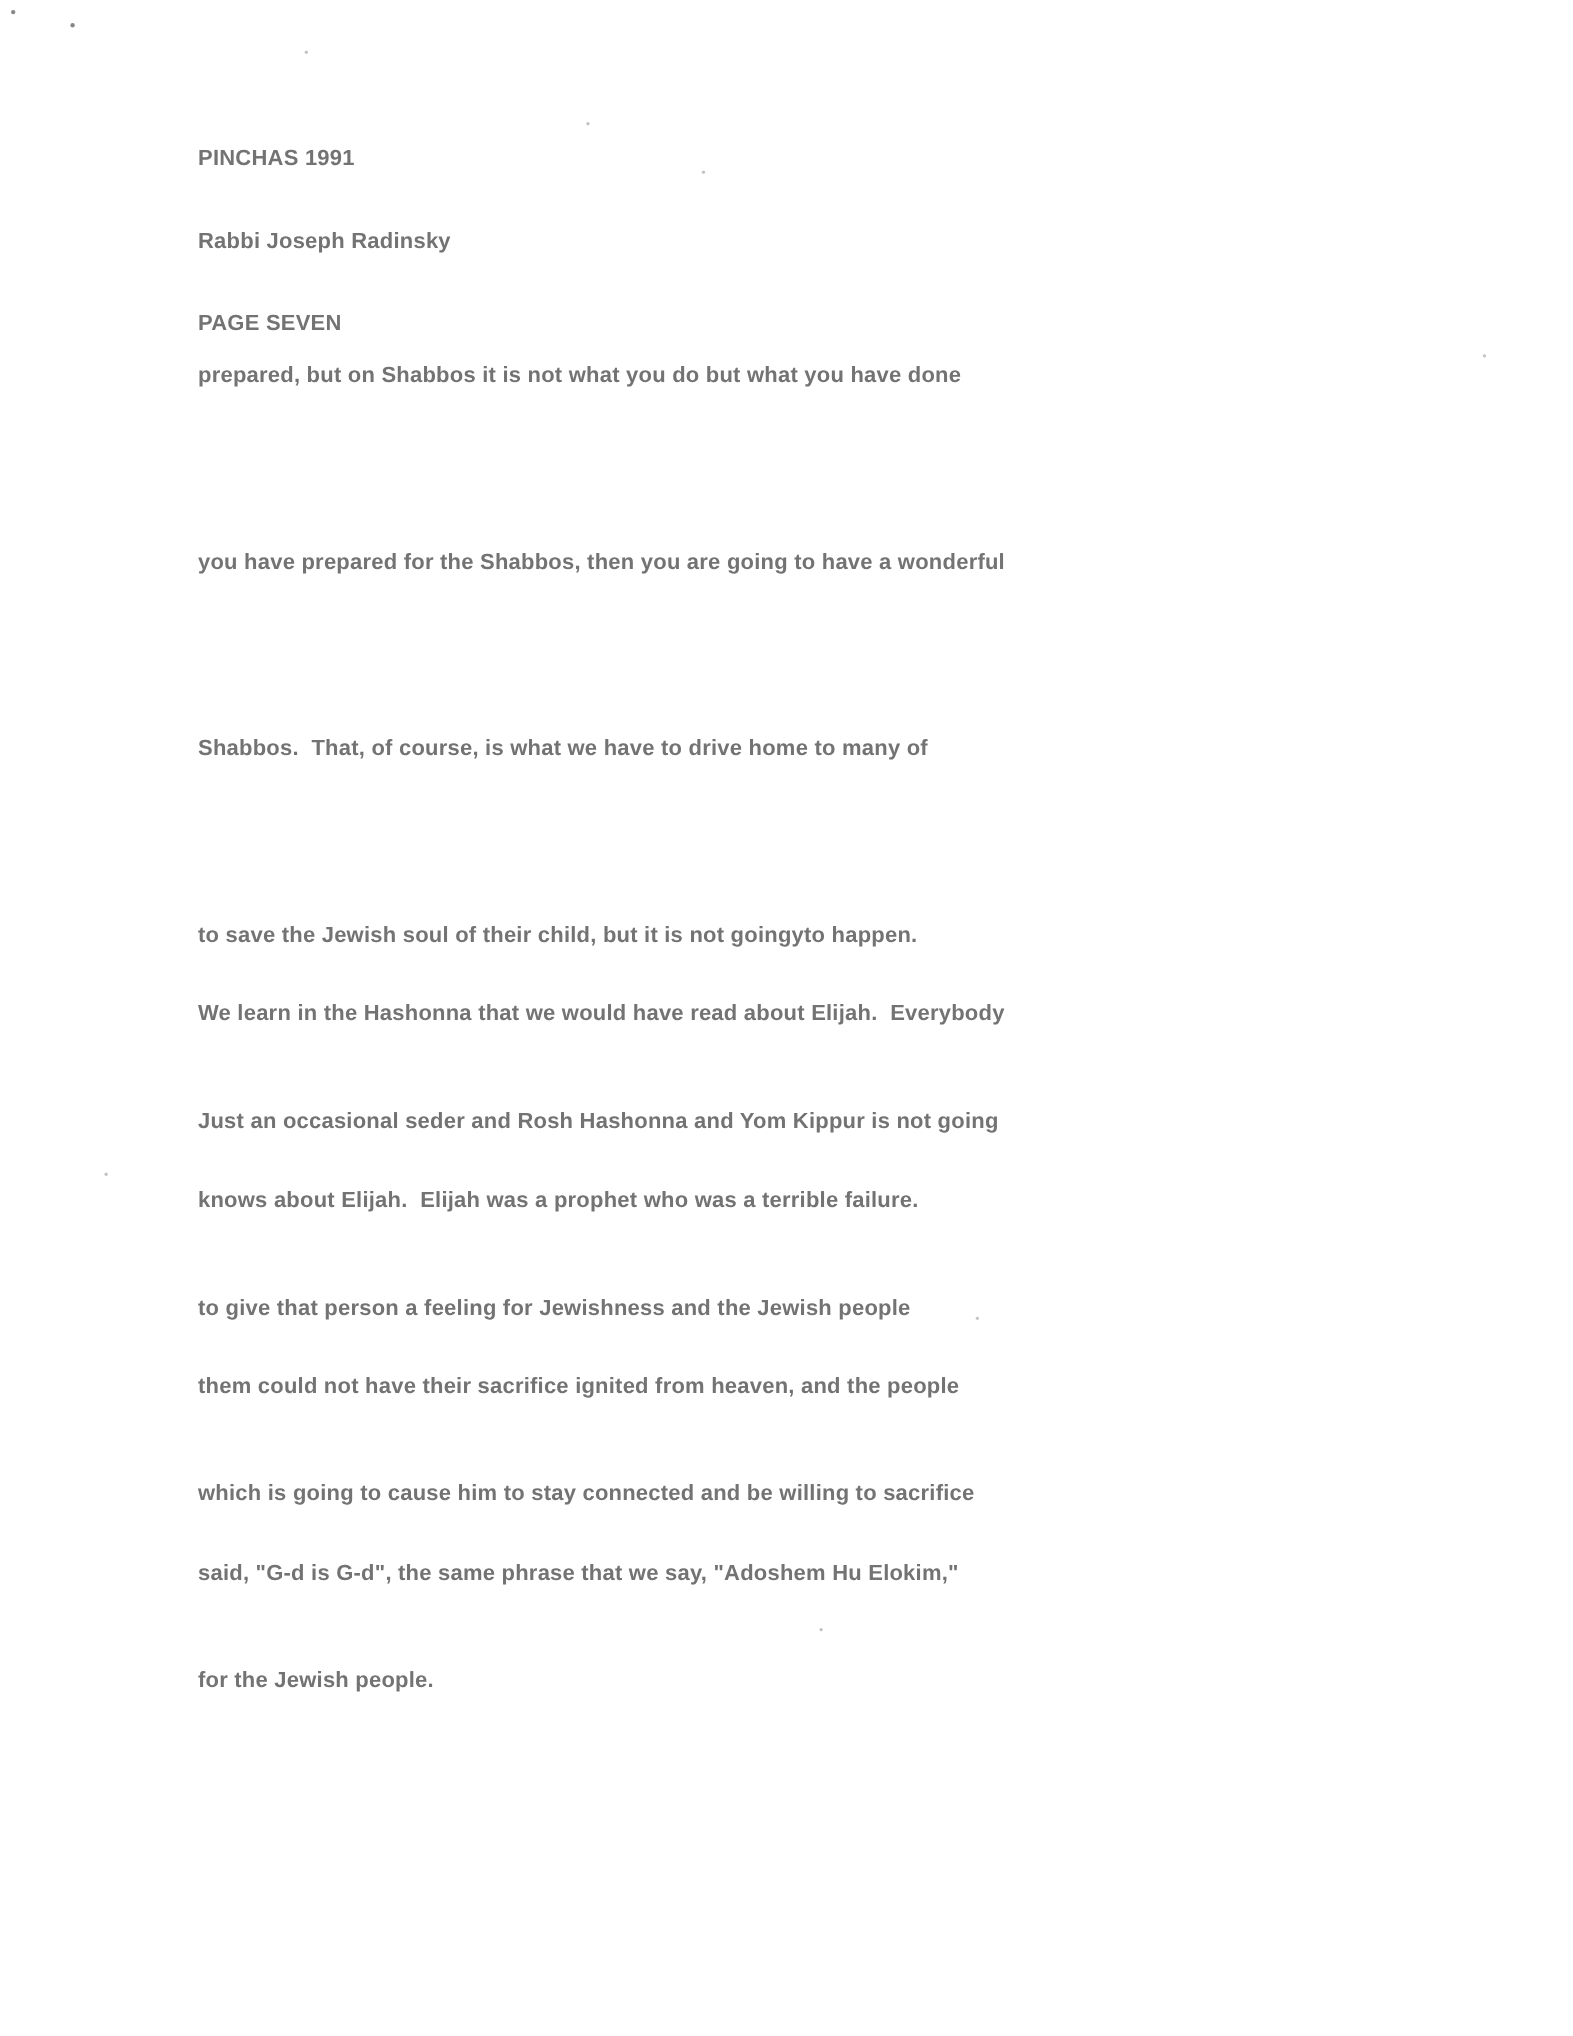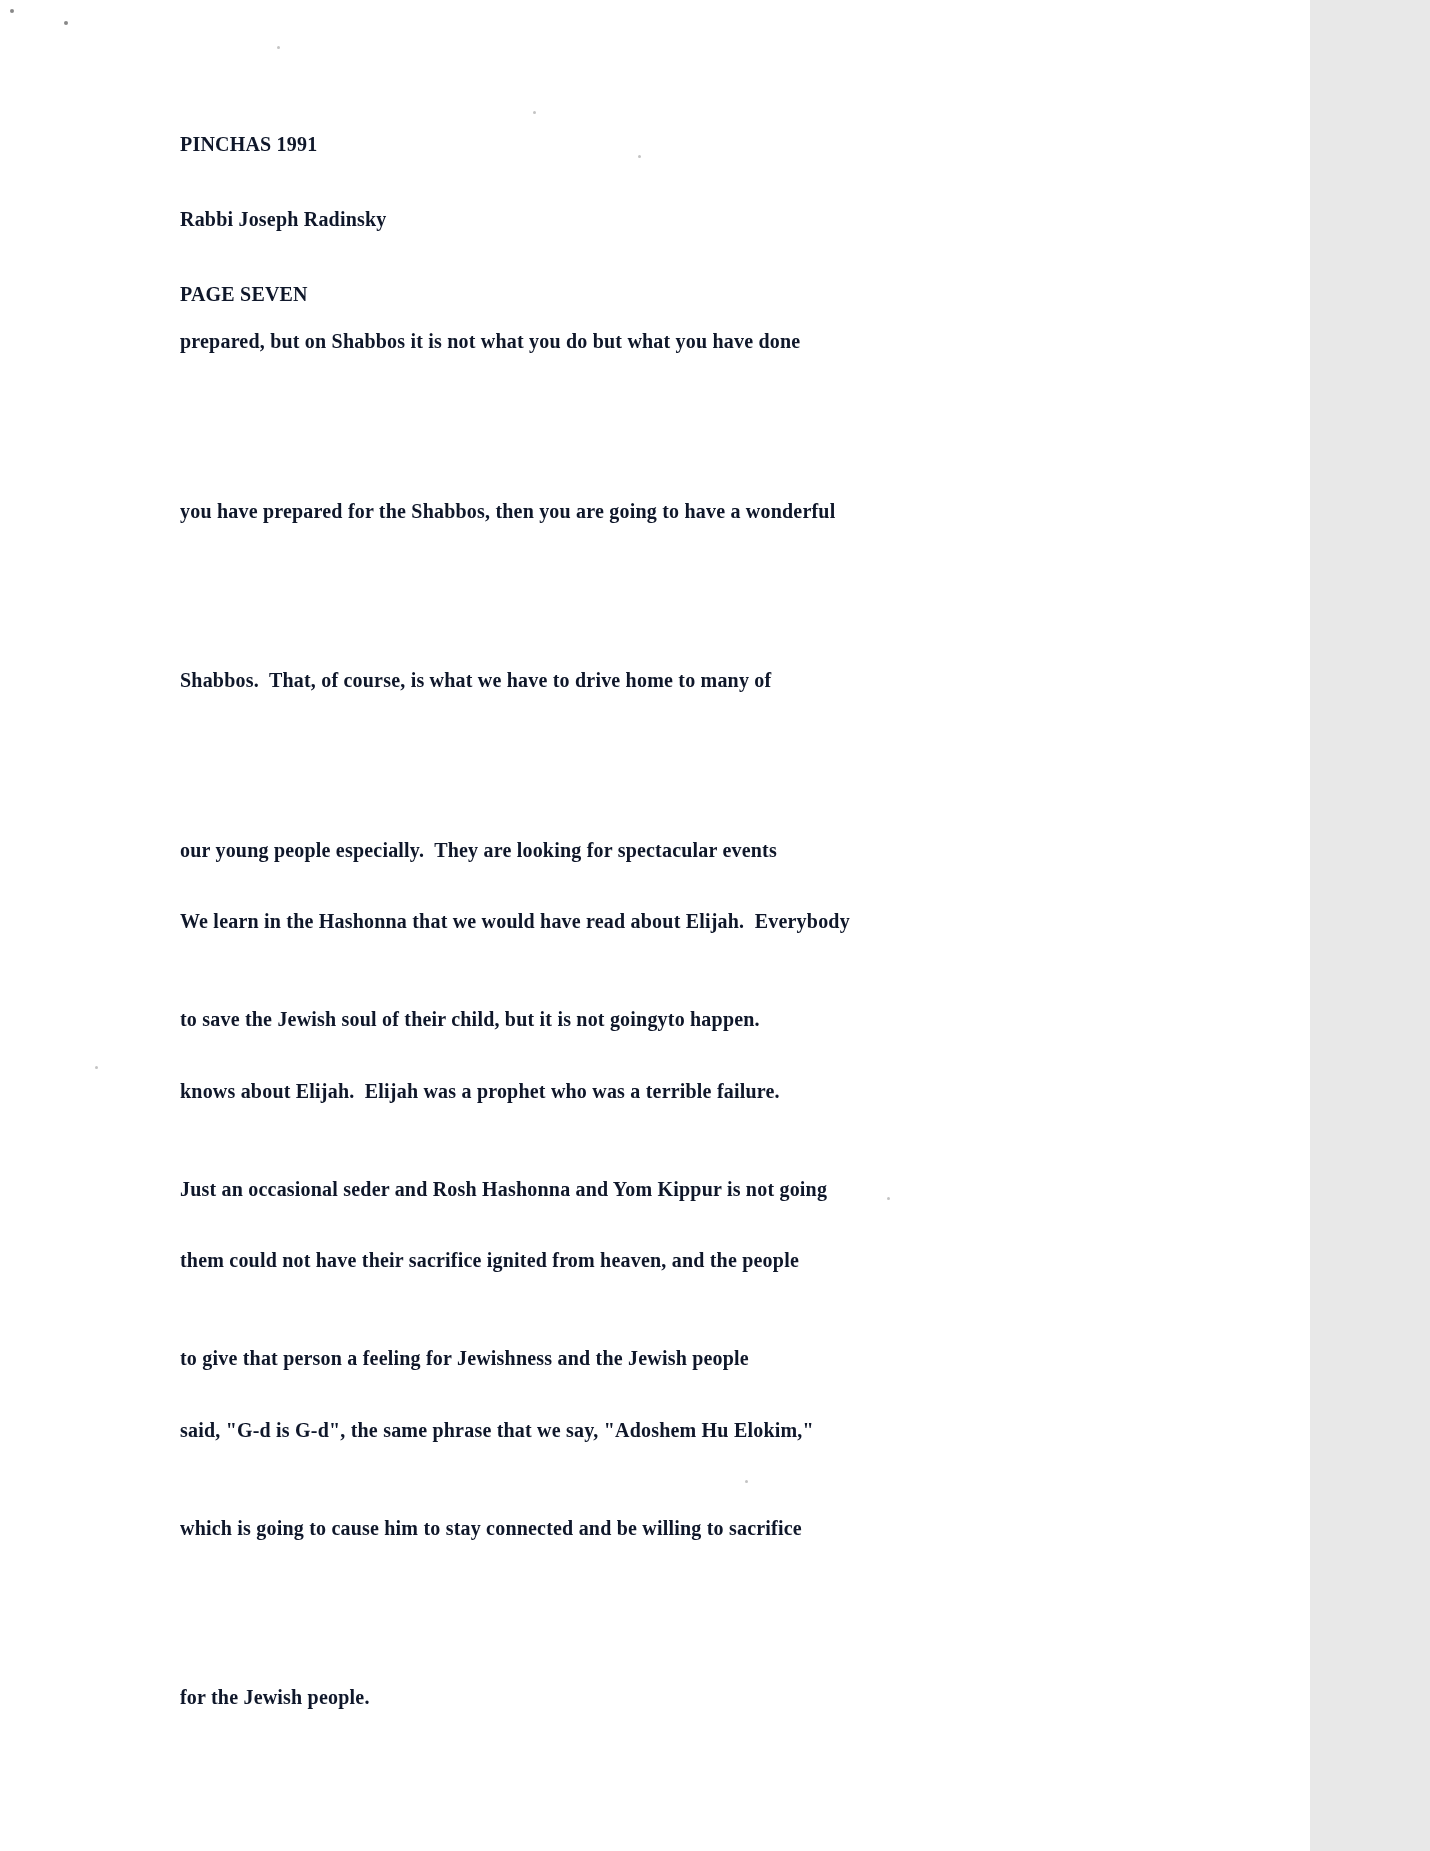--- a/index.html
+++ b/index.html
@@ -2,26 +2,26 @@
 <html><head>
 <meta charset="utf-8">
 <style>
   html, body {
     margin: 0;
     padding: 0;
     background: #e8e8e8;
   }
   .page {
     position: relative;
-    width: 1310px;
+    width: 1430px;
     height: 1851px;
     background: #ffffff;
     overflow: hidden;
-    font-family: Liberation Serif, serif;
-    color: #0f172a;
+    font-family: Liberation Sans, sans-serif;
+    color: #737373;
   }
   .doc-header {
     position: absolute;
     left: 180px;
     top: 82px;
     font-size: 20px;
     font-weight: 700;
     line-height: 25px;
     white-space: pre;
     letter-spacing: 0.2px;
@@ -56,21 +56,20 @@
   <div class="doc-header">
     <div class="text-line">PINCHAS 1991</div>
     <div class="text-line">Rabbi Joseph Radinsky</div>
     <div class="text-line">PAGE SEVEN</div>
   </div>
 
   <div class="paragraph p1">
     <div class="text-line">prepared, but on Shabbos it is not what you do but what you have done</div>
     <div class="text-line">you have prepared for the Shabbos, then you are going to have a wonderful</div>
     <div class="text-line">Shabbos.  That, of course, is what we have to drive home to many of</div>
-    <div class="text-line">our young people especially.  They are looking for spectacular events</div>
     <div class="text-line">to save the Jewish soul of their child, but it is not goingyto happen.</div>
     <div class="text-line">Just an occasional seder and Rosh Hashonna and Yom Kippur is not going</div>
     <div class="text-line">to give that person a feeling for Jewishness and the Jewish people</div>
     <div class="text-line">which is going to cause him to stay connected and be willing to sacrifice</div>
     <div class="text-line">for the Jewish people.</div>
   </div>
 
   <div class="paragraph p2">
     <div class="text-line">We learn in the Hashonna that we would have read about Elijah.  Everybody</div>
     <div class="text-line">knows about Elijah.  Elijah was a prophet who was a terrible failure.</div>

